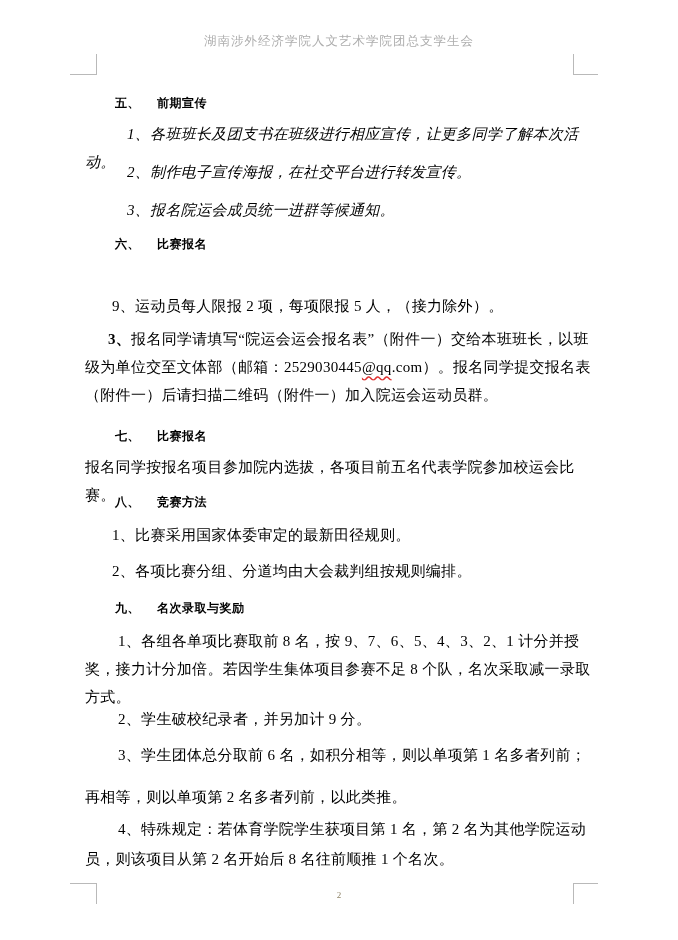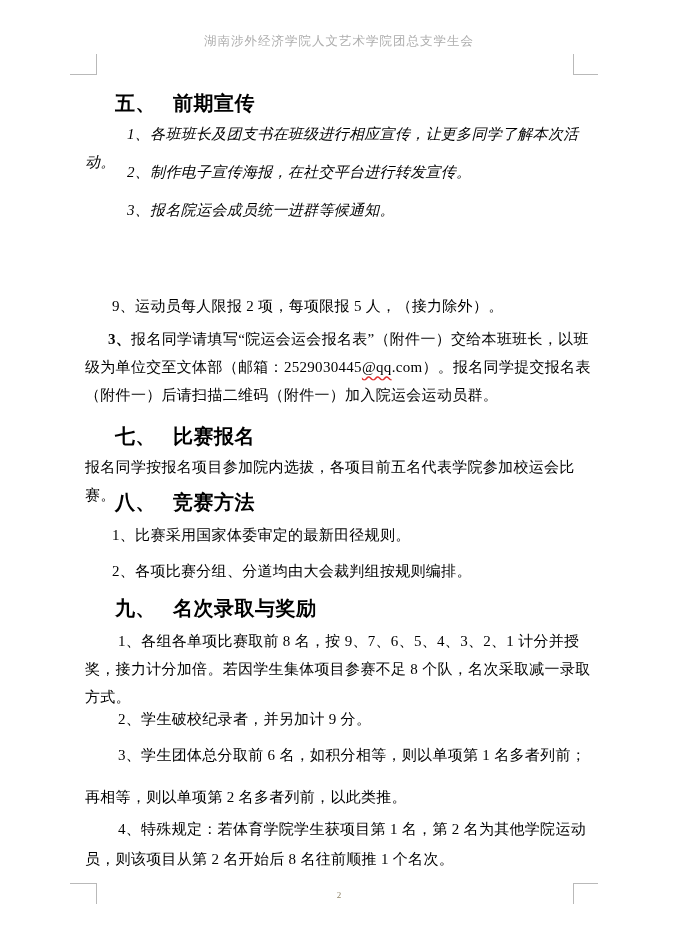--- a/index.html
+++ b/index.html
@@ -29,21 +29,21 @@
   .crop-tr { left: 573px; top: 54px; width: 24px; height: 20px;
              border-left: 1px solid #b9b9b9; border-bottom: 1px solid #b9b9b9; }
   .crop-bl { left: 70px; top: 883px; width: 26px; height: 20px;
              border-right: 1px solid #b9b9b9; border-top: 1px solid #b9b9b9; }
   .crop-br { left: 573px; top: 883px; width: 24px; height: 20px;
              border-left: 1px solid #b9b9b9; border-top: 1px solid #b9b9b9; }
 
   .blk { position: absolute; left: 85px; width: 512px; }
 
   .heading {
-    font-size: 20px; font-weight: 700;
+    font-size: 12px; font-weight: 700;
     line-height: 24px;
     padding-left: 30px;
     letter-spacing: 0.5px;
   }
   .heading .hnum { margin-right: 17px; }
 
   .para {
     font-size: 15px;
     line-height: 28px;
     letter-spacing: 0.3px;
@@ -81,20 +81,23 @@
   <div class="crop crop-bl"></div>
   <div class="crop crop-br"></div>
 
   <div class="blk heading" style="top:91px">
     <span class="hnum">五、</span><span>前期宣传</span>
   </div>
   <div class="blk para ind42" style="top:120px">1、各班班长及团支书在班级进行相应宣传，让更多同学了解本次活动。</div>
   <div class="blk para ind42" style="top:158px">2、制作电子宣传海报，在社交平台进行转发宣传。</div>
   <div class="blk para ind42" style="top:196px">3、报名院运会成员统一进群等候通知。</div>
 
+  <div class="blk heading" style="top:232px">
+    <span class="hnum">六、</span><span>比赛报名</span>
+  </div>
   <div class="blk para ind27" style="top:292px">9、运动员每人限报 2 项，每项限报 5 人，（接力除外）。</div>
   <div class="blk para ind23" style="top:325px">
     <span class="bold-prefix">3、</span><span>报名同学请填写“院运会运会报名表”（附件一）交给本班班长，以班级为单位交至文体部（邮箱：2529030445</span><span class="spell-wavy">@qq</span><span>.com）。报名同学提交报名表（附件一）后请扫描二维码（附件一）加入院运会运动员群。</span>
   </div>
 
   <div class="blk heading" style="top:424px">
     <span class="hnum">七、</span><span>比赛报名</span>
   </div>
   <div class="blk para" style="top:453px">报名同学按报名项目参加院内选拔，各项目前五名代表学院参加校运会比赛。</div>
 

